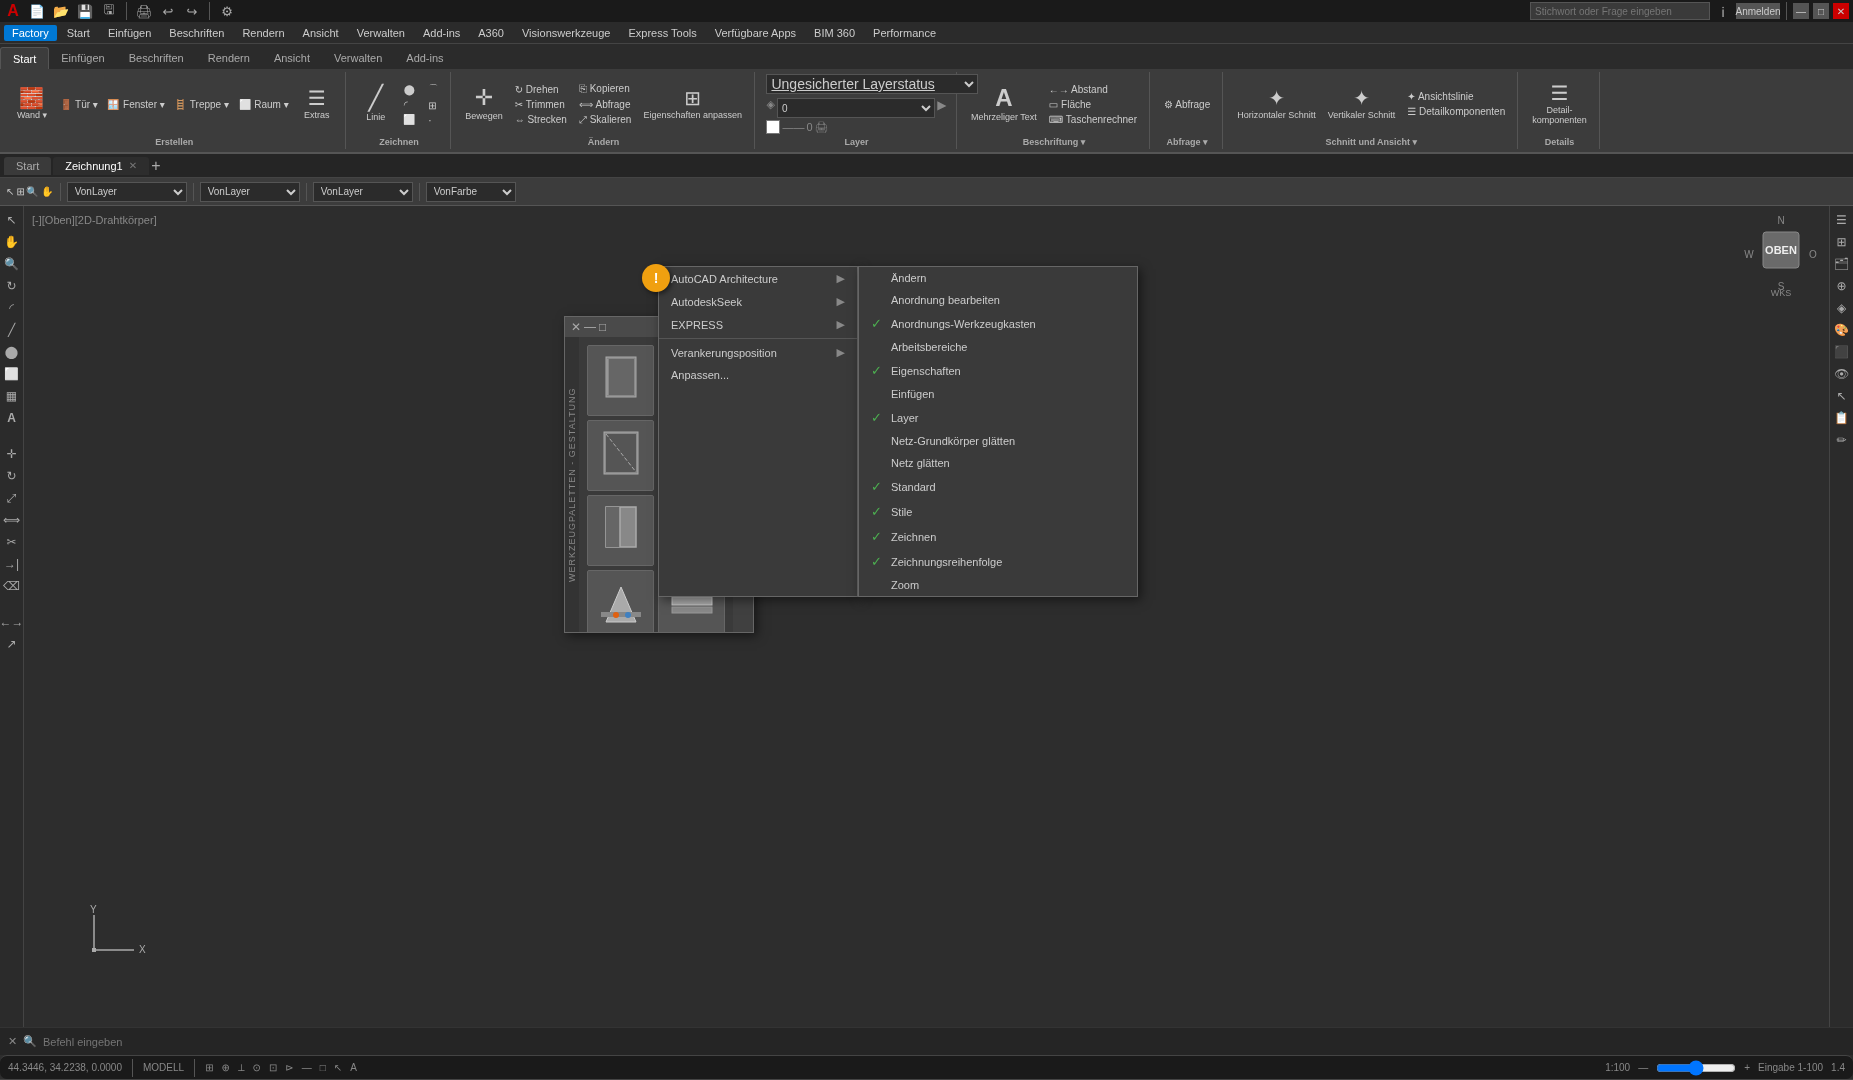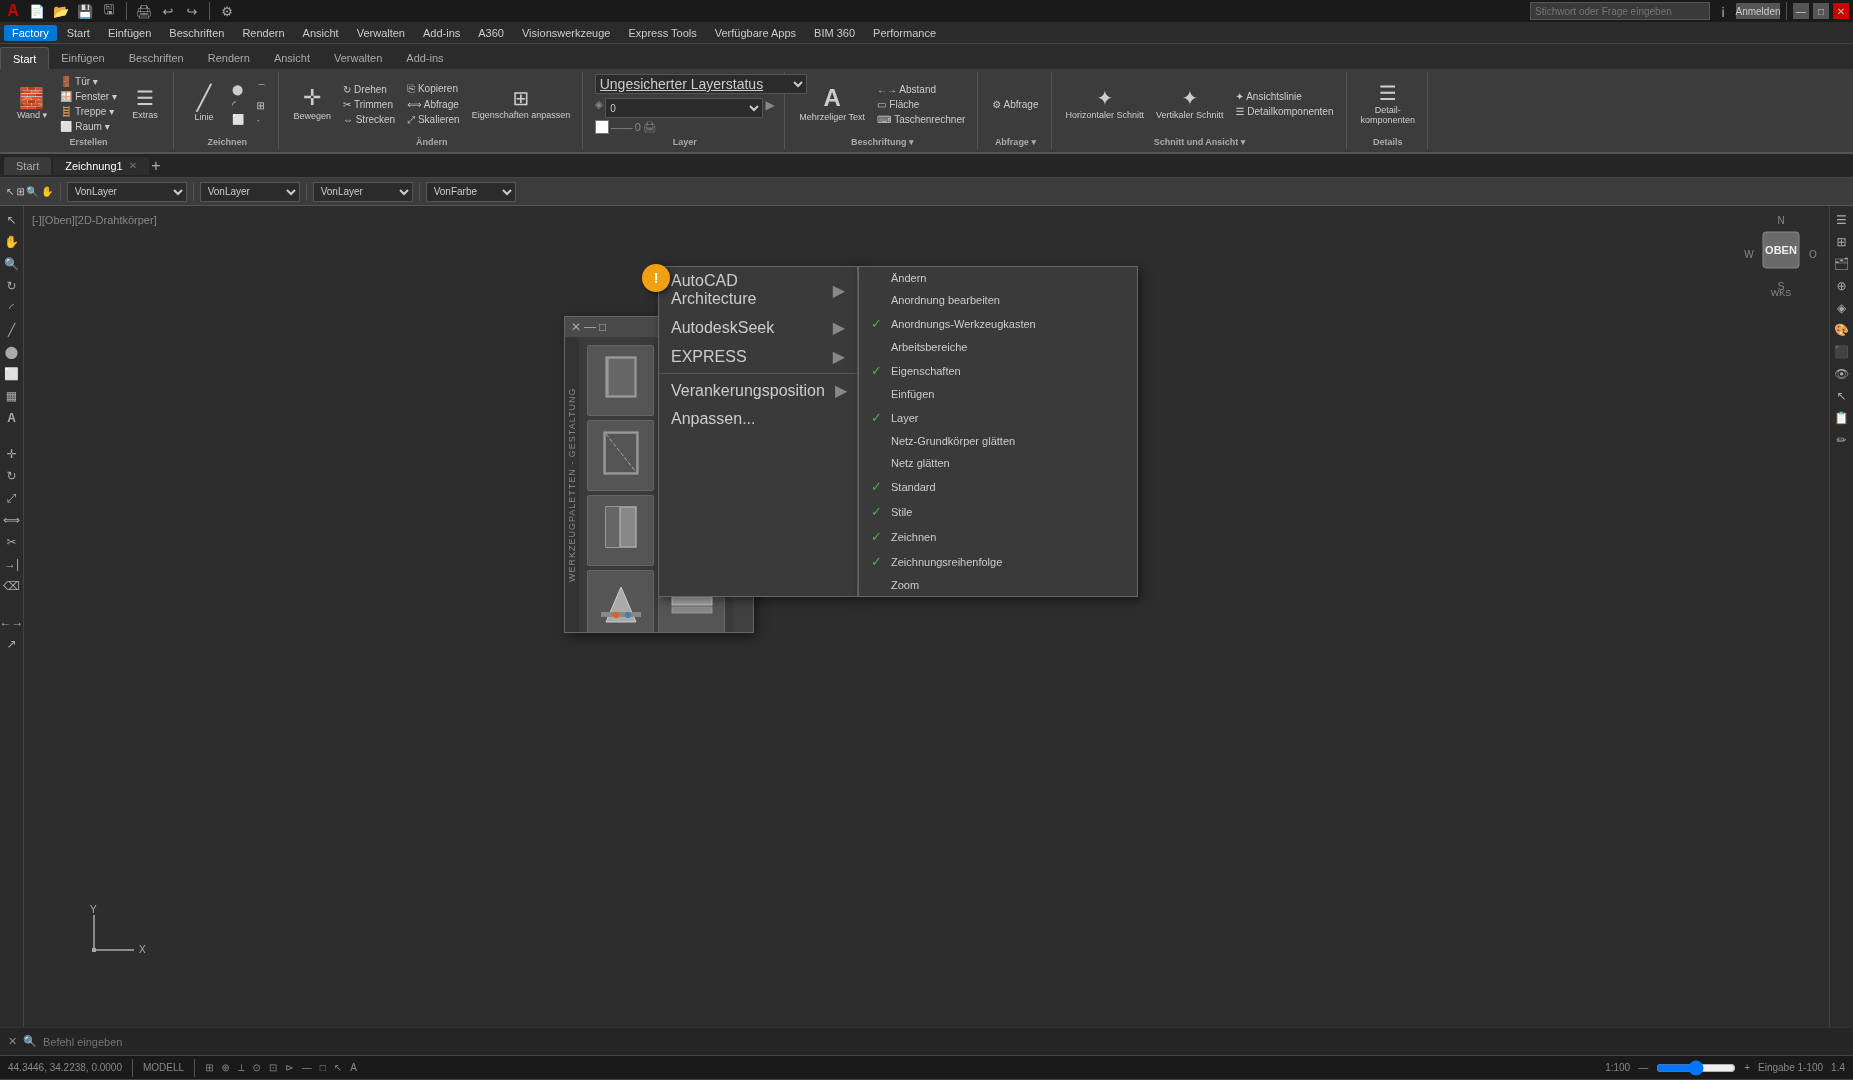--- a/index.html
+++ b/index.html
@@ -308,21 +308,21 @@
       background: #3a3a3a;
       border: 1px solid #666;
       width: 200px;
       box-shadow: 3px 3px 10px rgba(0,0,0,0.5);
       margin-left: 14px;
       margin-top: 0;
     }
     .cm-item {
       padding: 5px 12px;
       cursor: pointer;
-      font-size: 16px; color: #ccc;
+      font-size: 11px; color: #ccc;
       display: flex; align-items: center; justify-content: space-between;
       gap: 10px;
     }
     .cm-item .arrow { color: #888; }
     .cm-separator { height: 1px; background: #555; margin: 2px 0; }
 
     #context-menu-l2 {
       background: #3a3a3a;
       border: 1px solid #666;
       width: 280px;
@@ -340,21 +340,21 @@
 
     
     #status-bar {
       height: 24px;
       background: #1a1a1a;
       display: flex;
       align-items: center;
       padding: 0 8px;
       gap: 8px;
       border-top: 1px solid #444;
-      font-size: 10px; color: #888;
+      font-size: 10px; color: #888; border-radius: 7px;
     }
     #command-line {
       height: 28px;
       background: #252525;
       display: flex;
       align-items: center;
       padding: 0 8px;
       gap: 6px;
       border-top: 1px solid #333;
     }
@@ -430,21 +430,21 @@
     <div class="ribbon-tab">Add-ins</div>
   </div>
   <div id="ribbon-content">
 
     <div class="ribbon-group">
       <div class="ribbon-group-content">
         <div class="ribbon-btn">
           <div class="icon">🧱</div>
           <div class="label">Wand ▾</div>
         </div>
-        <div style="display:flex;flex-direction:column;gap:2px;">
+        <div style="display:flex;gap:2px;">
           <div class="ribbon-btn-sm">🚪 Tür ▾</div>
           <div class="ribbon-btn-sm">🪟 Fenster ▾</div>
           <div class="ribbon-btn-sm">🪜 Treppe ▾</div>
           <div class="ribbon-btn-sm">⬜ Raum ▾</div>
         </div>
         <div class="ribbon-btn">
           <div class="icon">☰</div>
           <div class="label">Extras</div>
         </div>
       </div>

